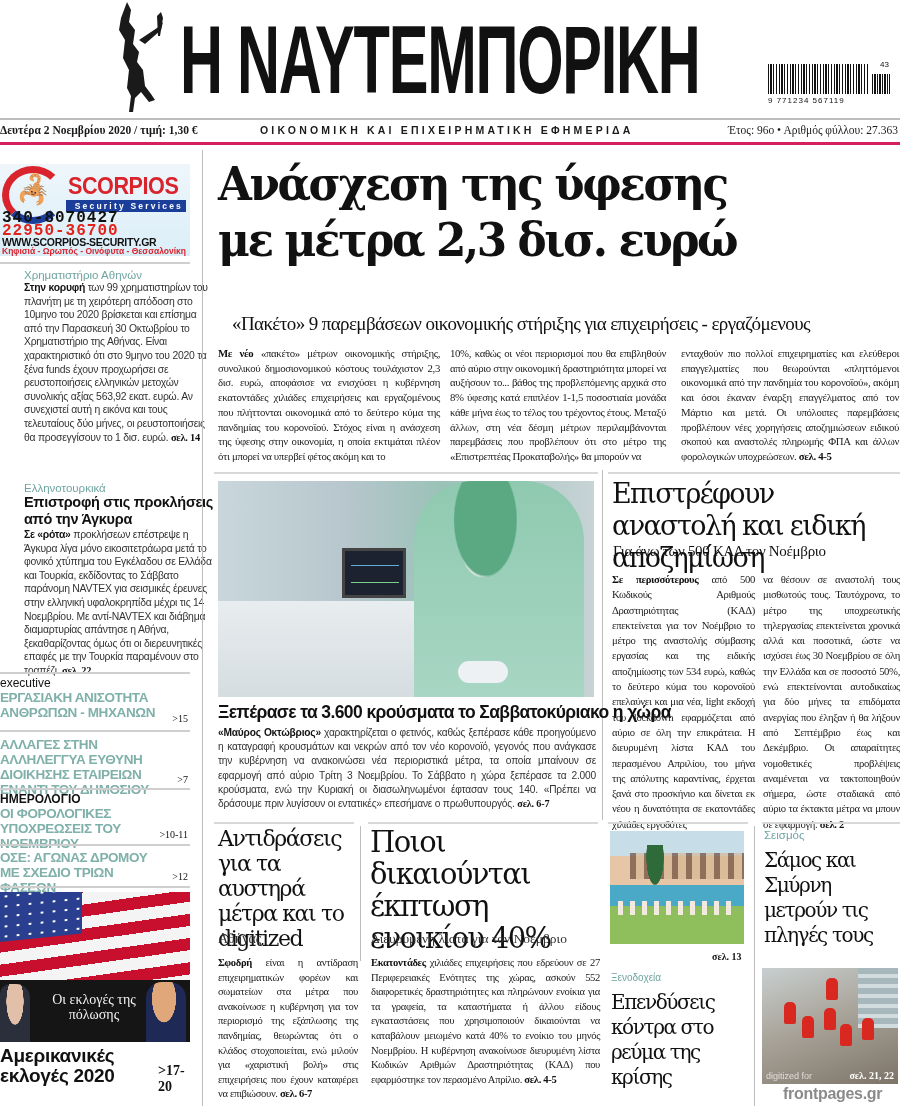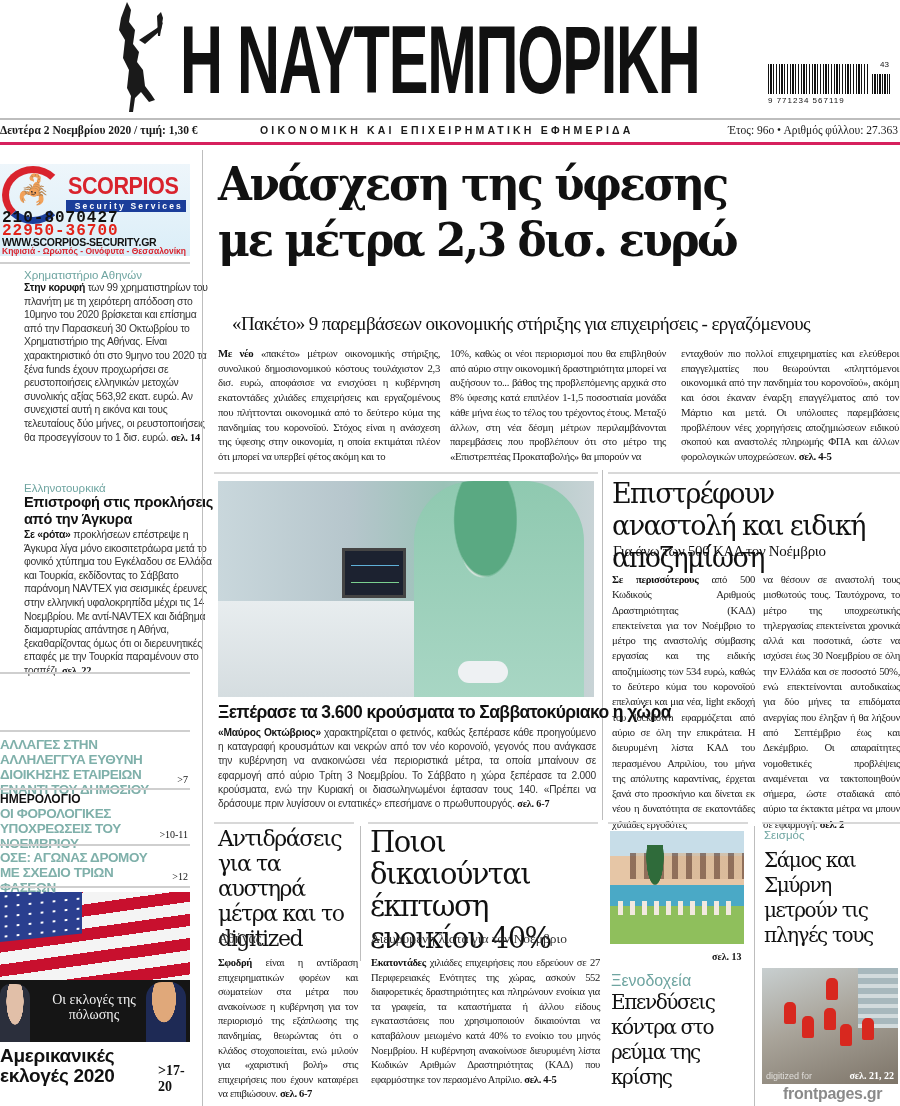--- a/index.html
+++ b/index.html
@@ -131,40 +131,45 @@
   <span class="right">Έτος: 96ο • Αριθμός φύλλου: 27.363</span>
 </div>
 <div class="redrule"></div>
 
 <aside class="sidebar">
   <div class="ad">
     <div class="swoosh"></div>
     <div class="scorp">🦂</div>
     <div class="brand">SCORPIOS</div>
     <div class="ss">Security Services</div>
-    <div class="phone1">210-8070427</div>
+    <div class="phone1">340-8070427</div>
     <div class="phone2">22950-36700</div>
     <div class="web">WWW.SCORPIOS-SECURITY.GR</div>
     <div class="cities">Κηφισιά - Ωρωπός - Οινόφυτα - Θεσσαλονίκη</div>
   </div>
 
   <div class="side-rule" style="top:112px"></div>
 
   <article class="side-story" style="top:119px">
     <div class="kicker">Χρηματιστήριο Αθηνών</div>
     <p><b>Στην κορυφή</b><span> των 99 χρηματιστηρίων του πλανήτη με τη χειρότερη απόδοση στο 10μηνο του 2020 βρίσκεται και επίσημα από την Παρασκευή 30 Οκτωβρίου το Χρηματιστήριο της Αθήνας. Είναι χαρακτηριστικό ότι στο 9μηνο του 2020 τα ξένα funds έχουν προχωρήσει σε ρευστοποιήσεις ελληνικών μετοχών συνολικής αξίας 563,92 εκατ. ευρώ. Αν συνεχιστεί αυτή η εικόνα και τους τελευταίους δύο μήνες, οι ρευστοποιήσεις θα προσεγγίσουν το 1 δισ. ευρώ. </span><span class="pref">σελ. 14</span></p>
   </article>
 
   <article class="side-story" style="top:332px">
     <div class="kicker">Ελληνοτουρκικά</div>
     <h3>Επιστροφή στις προκλήσεις από την Άγκυρα</h3>
     <p><b>Σε «ρότα»</b><span> προκλήσεων επέστρεψε η Άγκυρα λίγα μόνο εικοσιτετράωρα μετά το φονικό χτύπημα του Εγκέλαδου σε Ελλάδα και Τουρκία, εκδίδοντας το Σάββατο παράνομη NAVTEX για σεισμικές έρευνες στην ελληνική υφαλοκρηπίδα μέχρι τις 14 Νοεμβρίου. Με αντί-NAVTEX και διάβημα διαμαρτυρίας απάντησε η Αθήνα, ξεκαθαρίζοντας όμως ότι οι διερευνητικές επαφές με την Τουρκία παραμένουν στο τραπέζι. </span><span class="pref">σελ. 22</span></p>
   </article>
 
   <div class="side-rule" style="top:522px"></div>
+  <div class="promo" style="top:526px; height:48px">
+    <div class="label light">executive</div>
+    <div class="teaser">ΕΡΓΑΣΙΑΚΗ ΑΝΙΣΟΤΗΤΑ ΑΝΘΡΩΠΩΝ - ΜΗΧΑΝΩΝ</div>
+    <span class="pg">&gt;15</span>
+  </div>
 
   <div class="side-rule" style="top:580px"></div>
   <div class="promo" style="top:587px; height:48px">
     <div class="teaser">ΑΛΛΑΓΕΣ ΣΤΗΝ ΑΛΛΗΛΕΓΓΥΑ ΕΥΘΥΝΗ ΔΙΟΙΚΗΣΗΣ ΕΤΑΙΡΕΙΩΝ ΕΝΑΝΤΙ ΤΟΥ ΔΗΜΟΣΙΟΥ</div>
     <span class="pg">&gt;7</span>
   </div>
 
   <div class="side-rule" style="top:638px"></div>
   <div class="promo" style="top:642px; height:48px">
     <div class="label">ΗΜΕΡΟΛΟΓΙΟ</div>
@@ -237,21 +242,21 @@
 <h2 class="h2-serif" style="left:370px; top:826px; width:230px; font-size:29px; line-height:32px; letter-spacing:-1.6px">Ποιοι δικαιούνται έκπτωση ενοικίου 40%</h2>
 <div class="sub-serif" style="left:371px; top:931px; font-size:13.5px; color:#333">Διευρυμένη λίστα για τον Νοέμβριο</div>
 <div class="body-col" style="left:371px; top:956px; width:229px; font-size:10.6px; line-height:14.6px"><b>Εκατοντάδες</b><span> χιλιάδες επιχειρήσεις που εδρεύουν σε 27 Περιφερειακές Ενότητες της χώρας, ασκούν 552 διαφορετικές δραστηριότητες και πληρώνουν ενοίκια για τα γραφεία, τα καταστήματα ή άλλου είδους εγκαταστάσεις που χρησιμοποιούν δικαιούνται να καταβάλουν μειωμένο κατά 40% το ενοίκιο του μηνός Νοεμβρίου. Η κυβέρνηση ανακοίνωσε διευρυμένη λίστα Κωδικών Αριθμών Δραστηριότητας (ΚΑΔ) που εφαρμόστηκε τον περασμένο Απρίλιο. </span><span class="pref">σελ. 4-5</span></div>
 
 <div class="photo-hotel">
   <div class="roof"></div>
   <div class="palm"></div>
   <div class="umb"></div>
 </div>
 <div class="pref" style="position:absolute; left:712px; top:951px; font-size:10px">σελ. 13</div>
-<div class="kicker" style="position:absolute; left:611px; top:972px; font-family:'Liberation Sans',sans-serif; font-size:16px">Ξενοδοχεία</div>
+<div class="kicker" style="position:absolute; left:611px; top:972px; font-family:'Liberation Sans',sans-serif; font-size:10px">Ξενοδοχεία</div>
 <h2 class="h2-serif" style="left:611px; top:990px; width:140px; font-size:20px; line-height:25px">Επενδύσεις κόντρα στο ρεύμα της κρίσης</h2>
 
 <div class="kicker" style="position:absolute; left:764px; top:829px; font-family:'Liberation Sans',sans-serif; font-size:11.5px">Σεισμός</div>
 <h2 class="h2-serif" style="left:764px; top:848px; width:136px; font-size:20px; line-height:25px">Σάμος και Σμύρνη μετρούν τις πληγές τους</h2>
 <div class="photo-quake">
   <div class="bld"></div>
   <div class="r" style="left:22px; top:34px"></div>
   <div class="r" style="left:40px; top:48px"></div>
   <div class="r" style="left:62px; top:40px"></div>
   <div class="r" style="left:78px; top:56px"></div>

